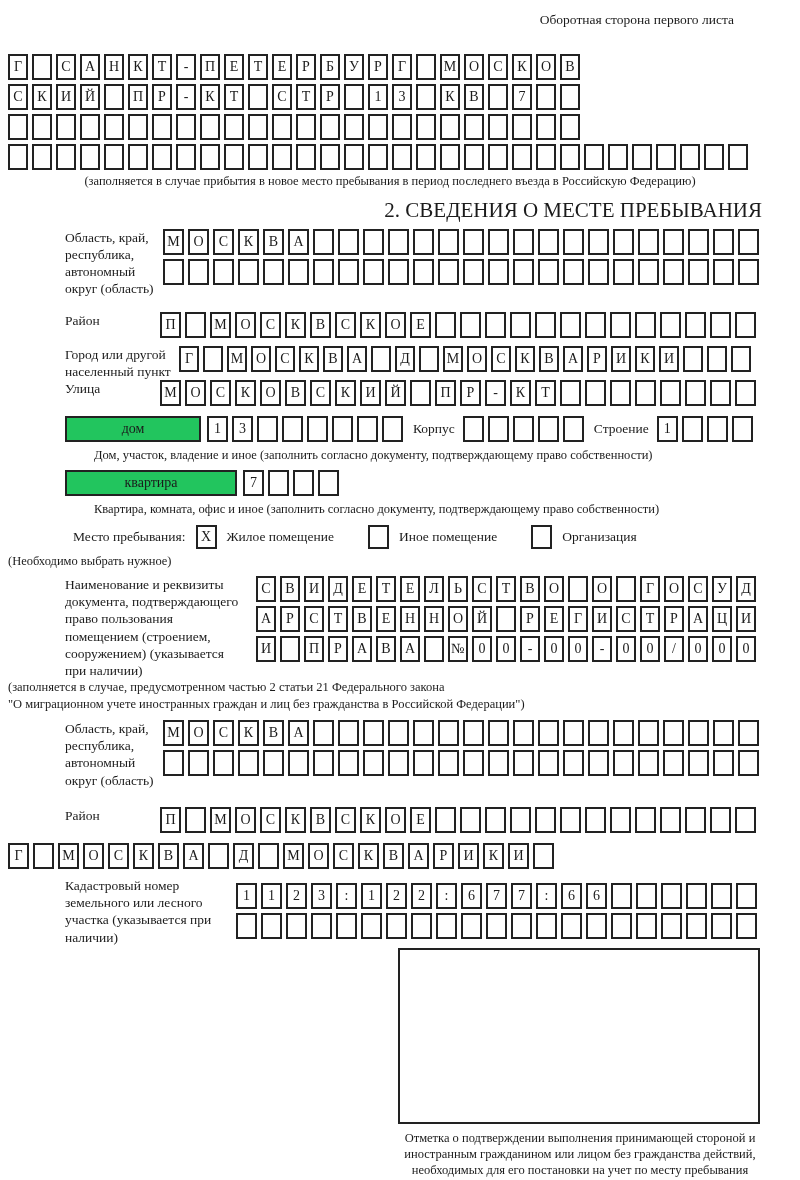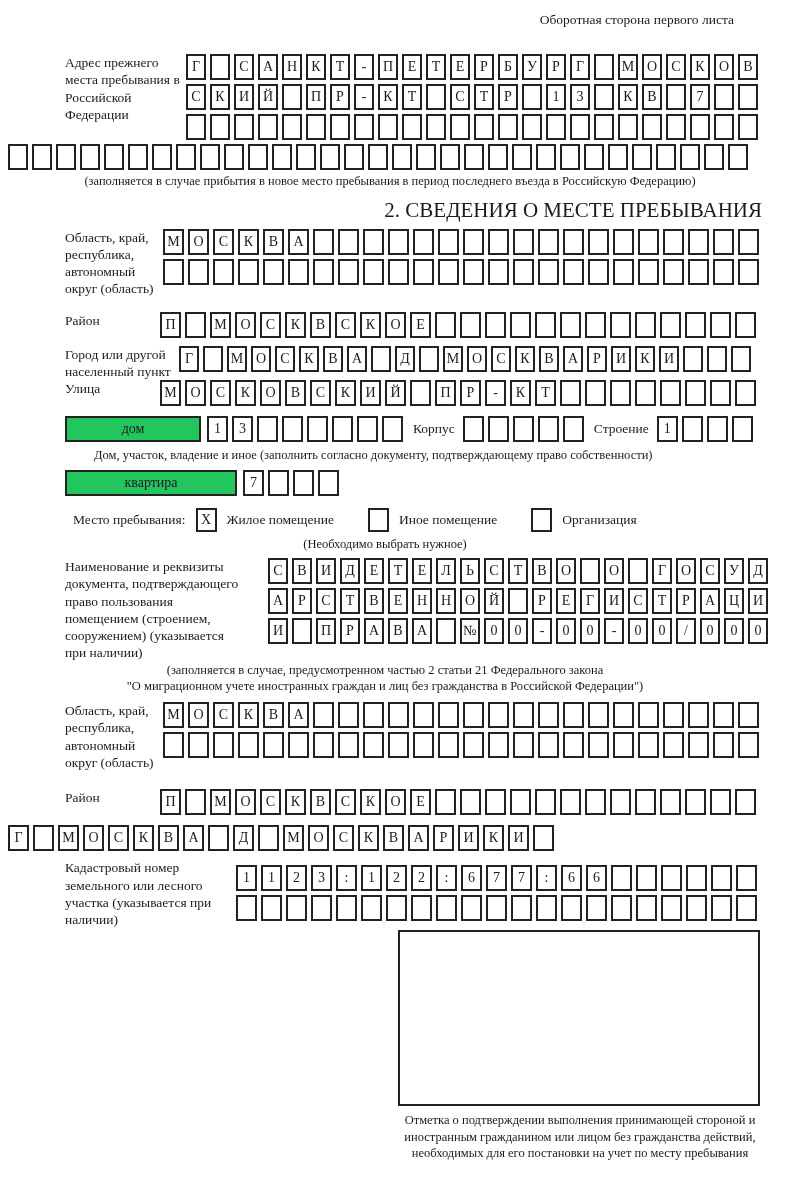--- a/index.html
+++ b/index.html
@@ -45,21 +45,21 @@
   .gorod2 .lbl{flex-basis:171px;padding-right:0;}
   .ulitsa .lbl{flex-basis:152px;}
   .doc .lbl{flex-basis:248px;padding-right:14px;}
   .factgorod .lbl{flex-basis:202px;padding-left:44px;padding-right:2px;font-size:13px;}
   .cadastre .lbl{flex-basis:228px;padding-right:16px;}
   .cadastre .cellcol{margin-top:6px;}
 
   .frow{margin-top:0;}
 
   .mt14{margin-top:14px;}
-  .mt6{margin-top:6px;gap:12px;}
+  .mt6{margin-top:6px;}
   .mt4{margin-top:4px;}
   .mt8{margin-top:8px;}
   .mt10{margin-top:10px;}
   .mt18{margin-top:18px;}
 
   
   .domrow{display:flex;align-items:flex-start;margin-top:6px;}
   .boxlabel{
     box-sizing:border-box;border:2px solid #222;height:26px;
     display:flex;align-items:center;justify-content:center;
@@ -72,41 +72,40 @@
   
   .placerow{display:flex;align-items:center;margin-top:8px;margin-left:65px;}
   .placerow .plabel{font-size:13.5px;margin-right:10px;}
   .checkbox{
     box-sizing:border-box;width:21px;height:24px;border:2px solid #222;
     display:flex;align-items:center;justify-content:center;font-size:14px;
     margin-right:10px;background:#fff;flex:0 0 auto;
   }
   .optlabel{font-size:13.5px;margin-right:34px;}
 
-  .subnote{text-align:center;font-size:12.5px;line-height:1.3;margin-right:30px;}
+  .subnote{font-size:12.5px;line-height:1.3;margin-right:30px;}
 
   
   .stampbox{
     box-sizing:border-box;border:2px solid #222;background:#fff;
     width:362px;height:176px;margin-left:390px;margin-top:2px;
   }
   .stampcaption{
     width:388px;margin-left:378px;margin-top:6px;
     text-align:center;font-size:12.5px;line-height:1.3;
   }
 </style>
 </head>
 <body>
 
 <div class="page">
 
   <div class="backnote">Оборотная сторона первого листа</div>
 
   <div class="crow prev">
-    <div class="lbl">Адрес прежнего места пребывания в Российской Федерации</div>
     <div class="cellcol">
       <div class="cells p24">
           <span class="cell">Г</span>
           <span class="cell"></span>
           <span class="cell">С</span>
           <span class="cell">А</span>
           <span class="cell">Н</span>
           <span class="cell">К</span>
           <span class="cell">Т</span>
           <span class="cell">-</span>
@@ -398,20 +397,21 @@
 
   <div class="domrow">
     <div class="boxlabel kvbox">квартира</div>
     <div class="cells">
         <span class="cell">7</span>
         <span class="cell"></span>
         <span class="cell"></span>
         <span class="cell"></span>
       </div>
   </div>
+  <div class="caption indent">Квартира, комната, офис и иное (заполнить согласно документу, подтверждающему право собственности)</div>
 
   <div class="placerow">
     <div class="plabel">Место пребывания:</div>
     <div class="checkbox">X</div>
     <div class="optlabel">Жилое помещение</div>
     <div class="checkbox"></div>
     <div class="optlabel">Иное помещение</div>
     <div class="checkbox"></div>
     <div class="optlabel">Организация</div>
   </div>

